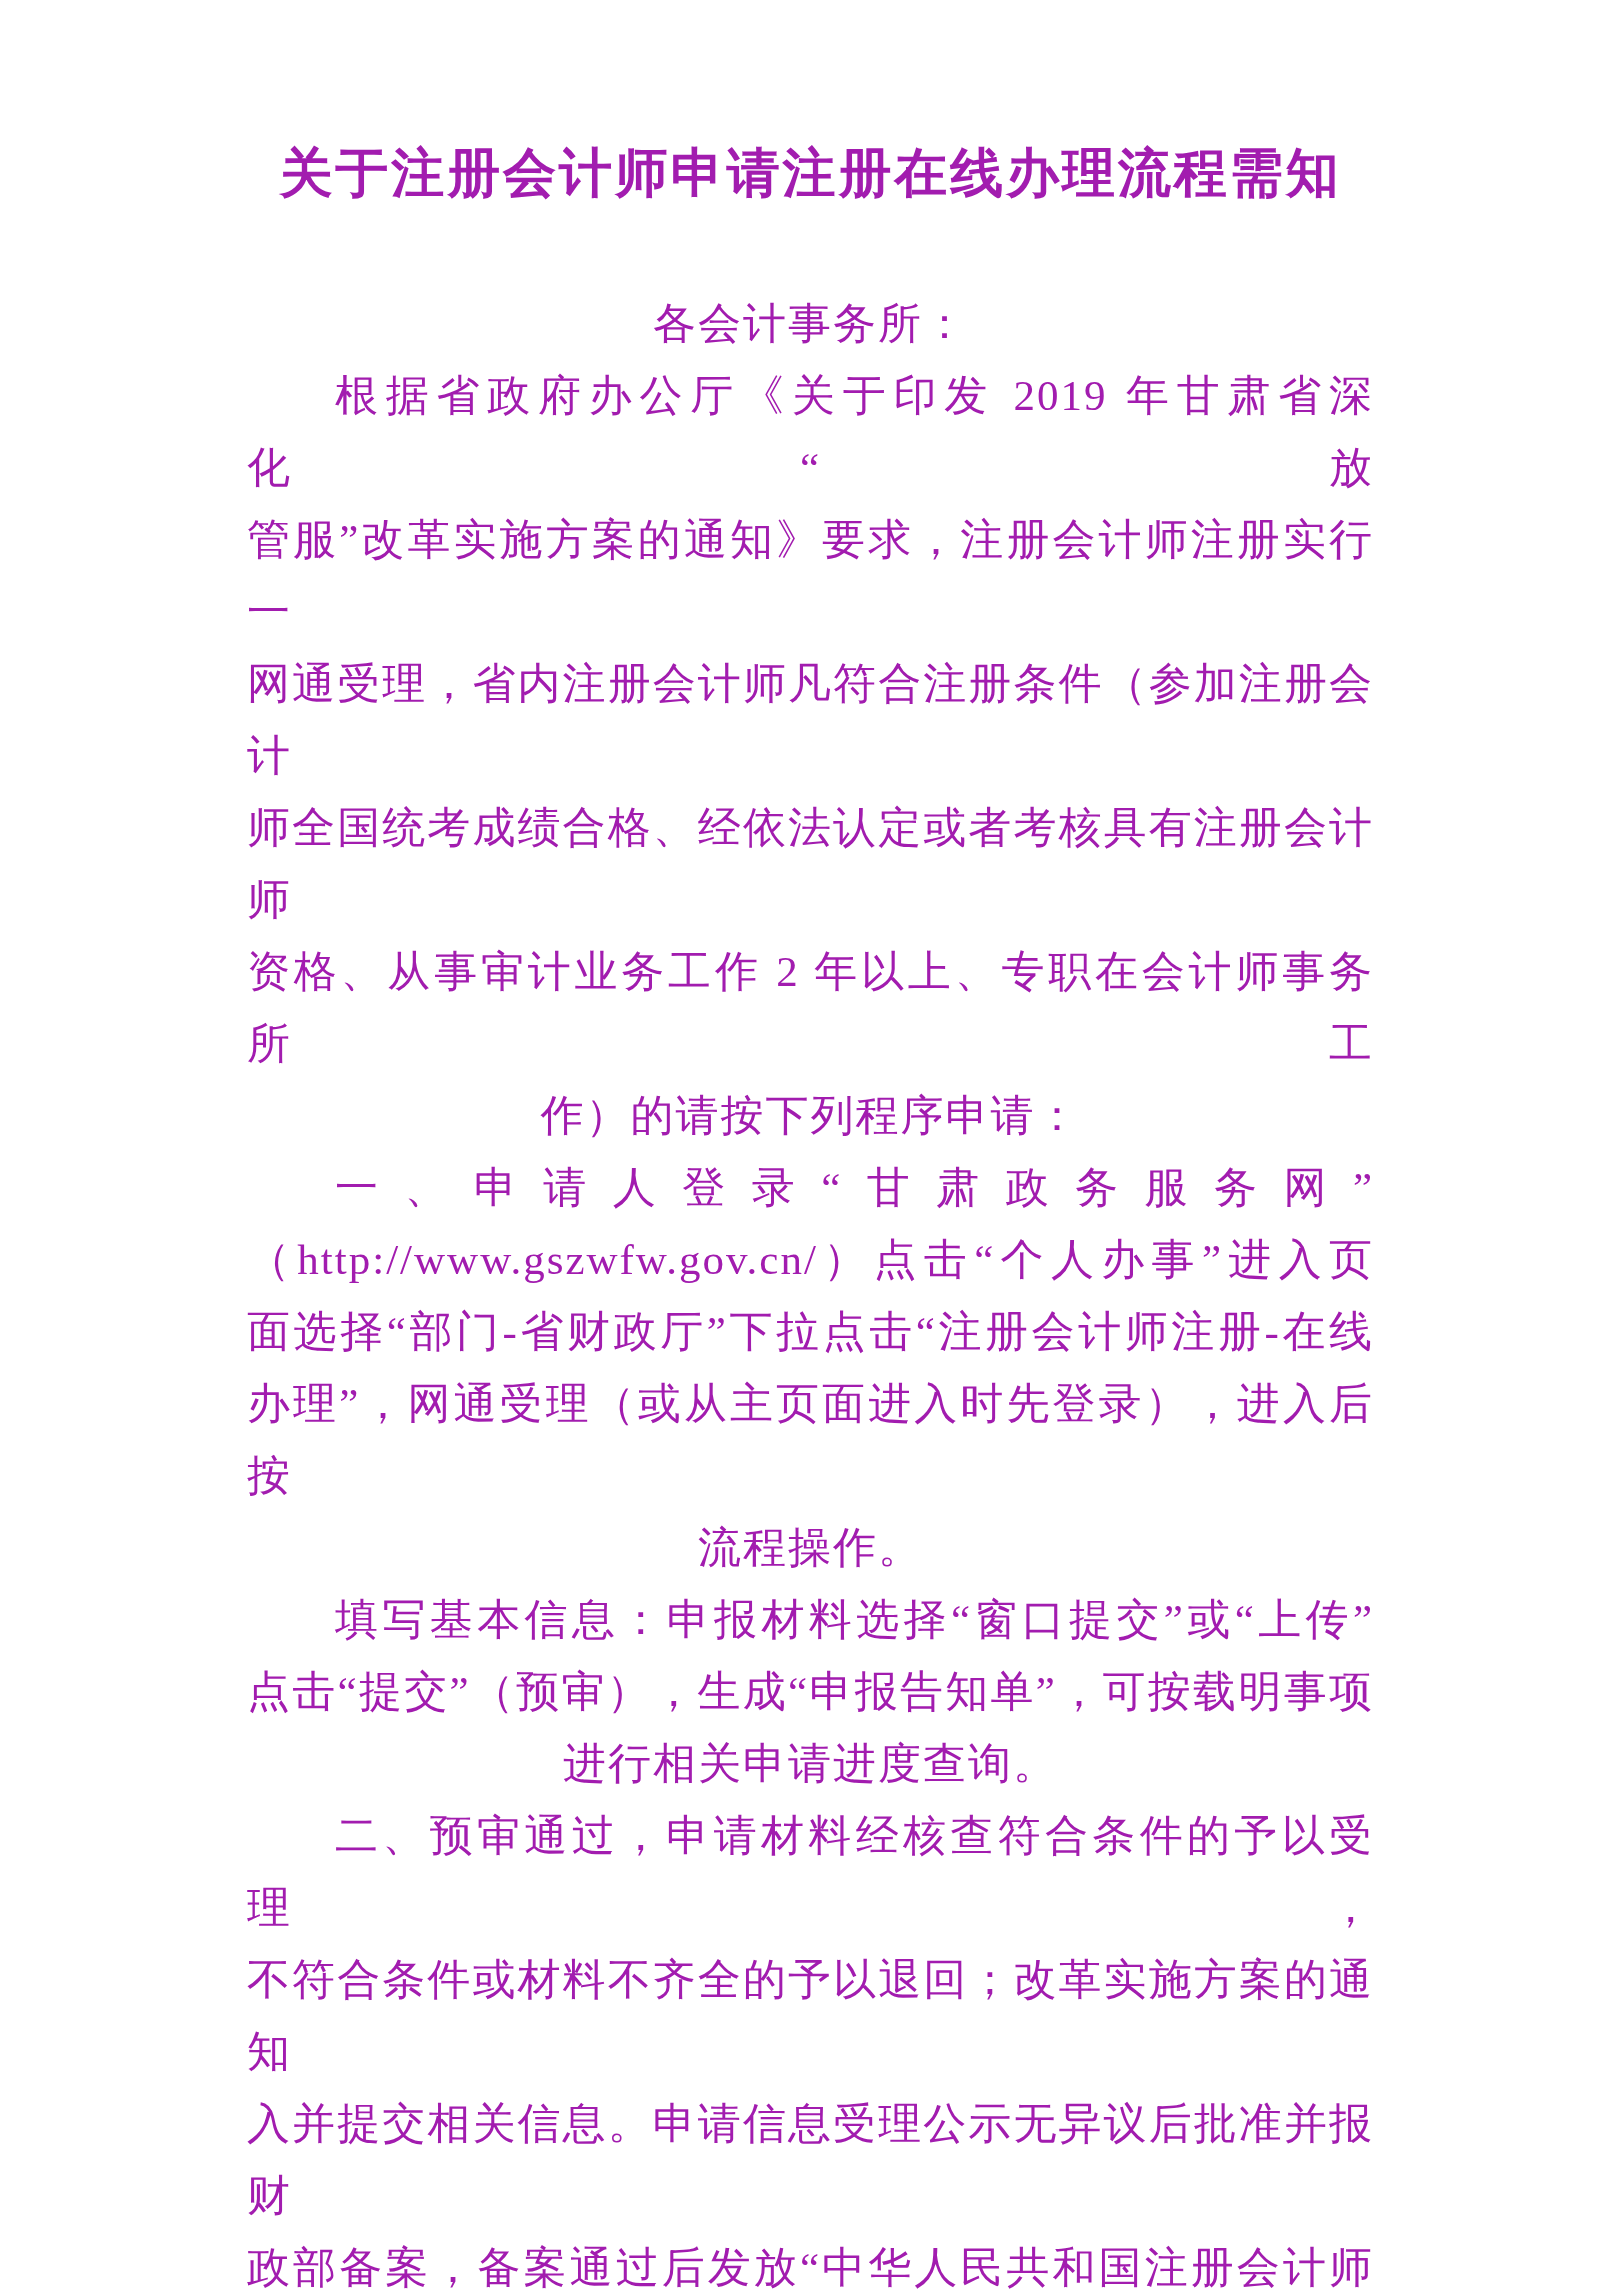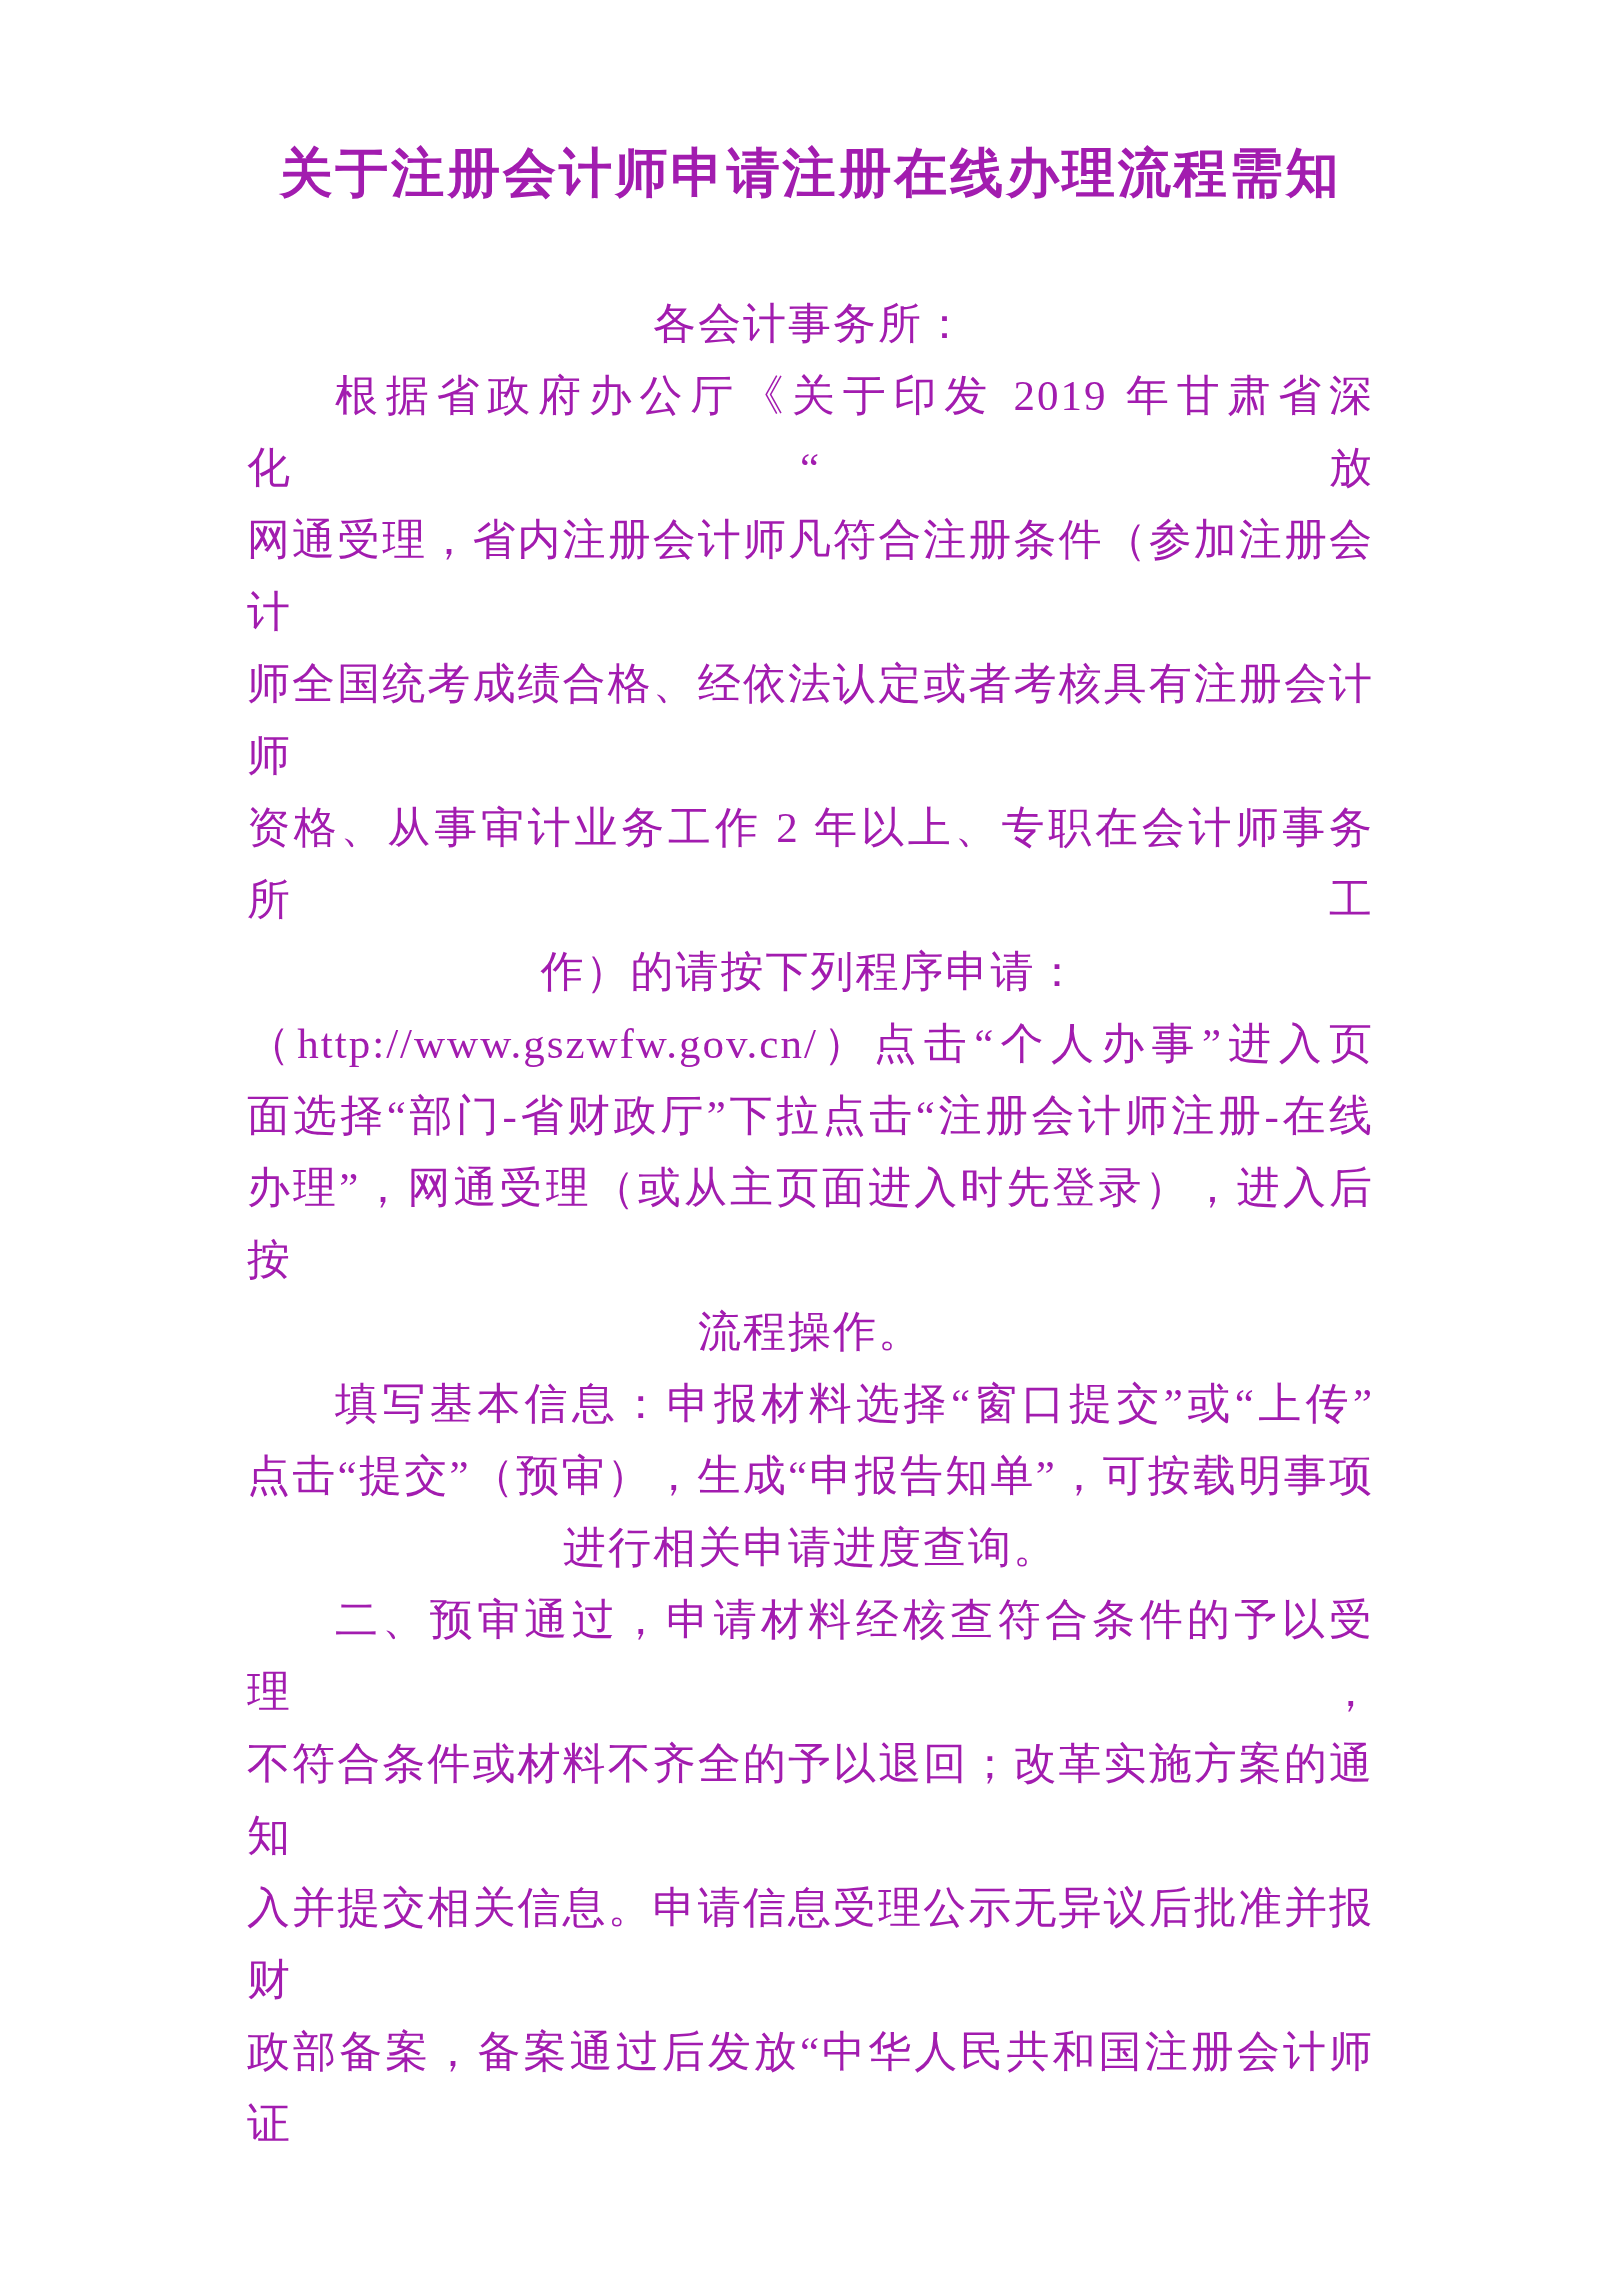--- a/index.html
+++ b/index.html
@@ -41,24 +41,26 @@
 </head>
 <body>
 
 <div class="page">
 
   <div class="title">关于注册会计师申请注册在线办理流程需知</div>
 
   <div class="content">
     <div class="ln">各会计事务所：</div>
     <div class="ln ind jf">根据省政府办公厅《关于印发 2019 年甘肃省深化“放</div>
+    <div class="ln jf">管服”改革实施方案的通知》要求，注册会计师注册实行一</div>
     <div class="ln jf">网通受理，省内注册会计师凡符合注册条件（参加注册会计</div>
     <div class="ln jf">师全国统考成绩合格、经依法认定或者考核具有注册会计师</div>
     <div class="ln jf">资格、从事审计业务工作 2 年以上、专职在会计师事务所工</div>
     <div class="ln">作）的请按下列程序申请：</div>
+    <div class="ln ind jf">一、申请人登录“甘肃政务服务网”</div>
     <div class="ln jf">（http://www.gszwfw.gov.cn/）点击“个人办事”进入页</div>
     <div class="ln jf">面选择“部门-省财政厅”下拉点击“注册会计师注册-在线</div>
     <div class="ln jf">办理”，网通受理（或从主页面进入时先登录），进入后按</div>
     <div class="ln">流程操作。</div>
     <div class="ln ind jf">填写基本信息：申报材料选择“窗口提交”或“上传”</div>
     <div class="ln jf">点击“提交”（预审），生成“申报告知单”，可按载明事项</div>
     <div class="ln">进行相关申请进度查询。</div>
     <div class="ln ind jf">二、预审通过，申请材料经核查符合条件的予以受理，</div>
     <div class="ln jf">不符合条件或材料不齐全的予以退回；改革实施方案的通知</div>
     <div class="ln jf">入并提交相关信息。申请信息受理公示无异议后批准并报财</div>

